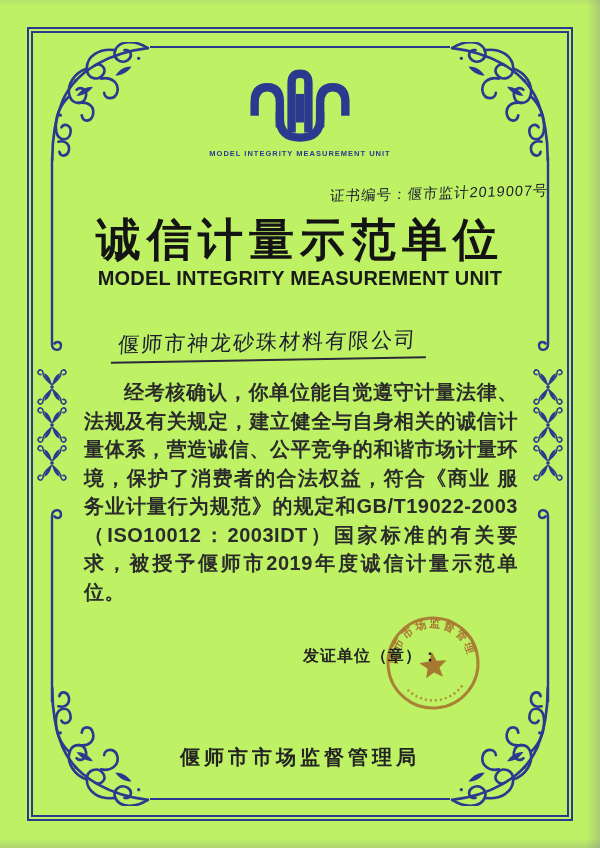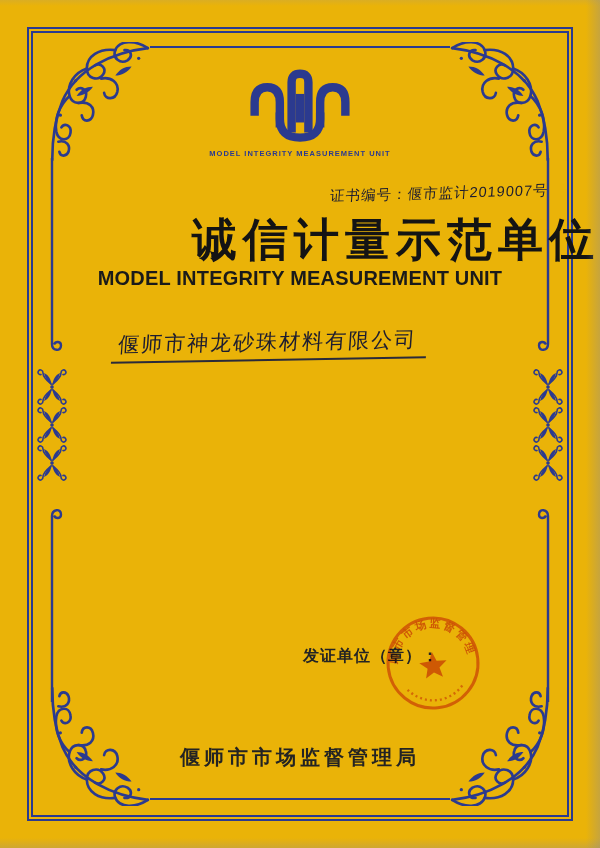--- a/index.html
+++ b/index.html
@@ -1,18 +1,18 @@
 <!DOCTYPE html>
 <html><head>
 <meta charset="utf-8">
 <style>
   html,body{margin:0;padding:0;background:#e9e9e9;}
   .page{
     position:relative;width:600px;height:848px;margin:0 auto;
-    background:#eab308;overflow:hidden;
+    background:#bef264;overflow:hidden;
     font-family:"Liberation Sans",sans-serif;color:#222;
   }
   
   .frame-outer{
     position:absolute;left:27px;top:27px;right:27px;bottom:27px;
     border:6px double #2b3a8f;pointer-events:none;
   }
   .inner-line{position:absolute;left:150px;right:150px;height:2px;background:#2b3a8f;}
   .inner-line.top{top:46px;}
   .inner-line.bottom{top:798px;}
@@ -29,21 +29,21 @@
   .logo-block svg{display:block;margin:0 auto;}
   .logo-wordmark{
     margin-top:3px;font-size:7.5px;font-weight:bold;color:#2b3a8f;
     letter-spacing:1px;
   }
   .cert-no{
     position:absolute;top:184px;left:330px;font-size:14.5px;color:#1c1c30;
     transform:rotate(-1.5deg) skewX(-6deg);letter-spacing:1px;white-space:nowrap;
   }
   .title-zh{
-    position:absolute;top:210px;left:0;right:0;text-align:right;
+    position:absolute;top:210px;left:0;right:0;text-align:center;
     font-family:"Liberation Serif",serif;font-weight:bold;font-size:45px;
     letter-spacing:6px;color:#141414;white-space:nowrap;
   }
   .title-en{
     position:absolute;top:267px;left:0;right:0;text-align:center;
     font-weight:bold;font-size:20px;letter-spacing:0.2px;color:#1a1a1a;white-space:nowrap;
   }
   .company-line{position:absolute;top:328px;left:112px;}
   .company-name{
     display:inline-block;min-width:248px;border-bottom:2px solid #2a2a3a;
@@ -164,20 +164,21 @@
     <span>证书编号：</span><span>偃市监计2019007号</span>
   </div>
 
   <div class="title-zh">诚信计量示范单位</div>
   <div class="title-en">MODEL INTEGRITY MEASUREMENT UNIT</div>
 
   <div class="company-line">
     <span class="company-name">偃师市神龙砂珠材料有限公司</span>
   </div>
 
+  <div class="body-text">经考核确认，你单位能自觉遵守计量法律、法规及有关规定，建立健全与自身相关的诚信计量体系，营造诚信、公平竞争的和谐市场计量环境，保护了消费者的合法权益，符合《商业 服务业计量行为规范》的规定和GB/T19022-2003（ISO10012：2003IDT）国家标准的有关要求，被授予偃师市2019年度诚信计量示范单位。</div>
 
   <div class="issuer-label">发证单位（章）：</div>
 
   <svg class="seal" viewBox="0 0 104 104">
     <circle cx="52" cy="52" r="45" fill="none" stroke="#e0716f" stroke-width="3" opacity="0.9"></circle>
     <path id="sealArc" d="M16,52 A36,36 0 0 1 88,52" fill="none"></path>
     <text font-size="11" fill="#dd6c68" font-weight="bold" letter-spacing="2.5" opacity="0.95">
       <textPath href="#sealArc" startOffset="50%" text-anchor="middle">偃师市市场监督管理局</textPath>
     </text>
     <path d="M52,41 L55.8,50.2 L65.7,50.8 L58,57.2 L60.5,66.8 L52,61.5 L43.5,66.8 L46,57.2 L38.3,50.8 L48.2,50.2 Z" fill="#dd6c68" opacity="0.95"></path>

